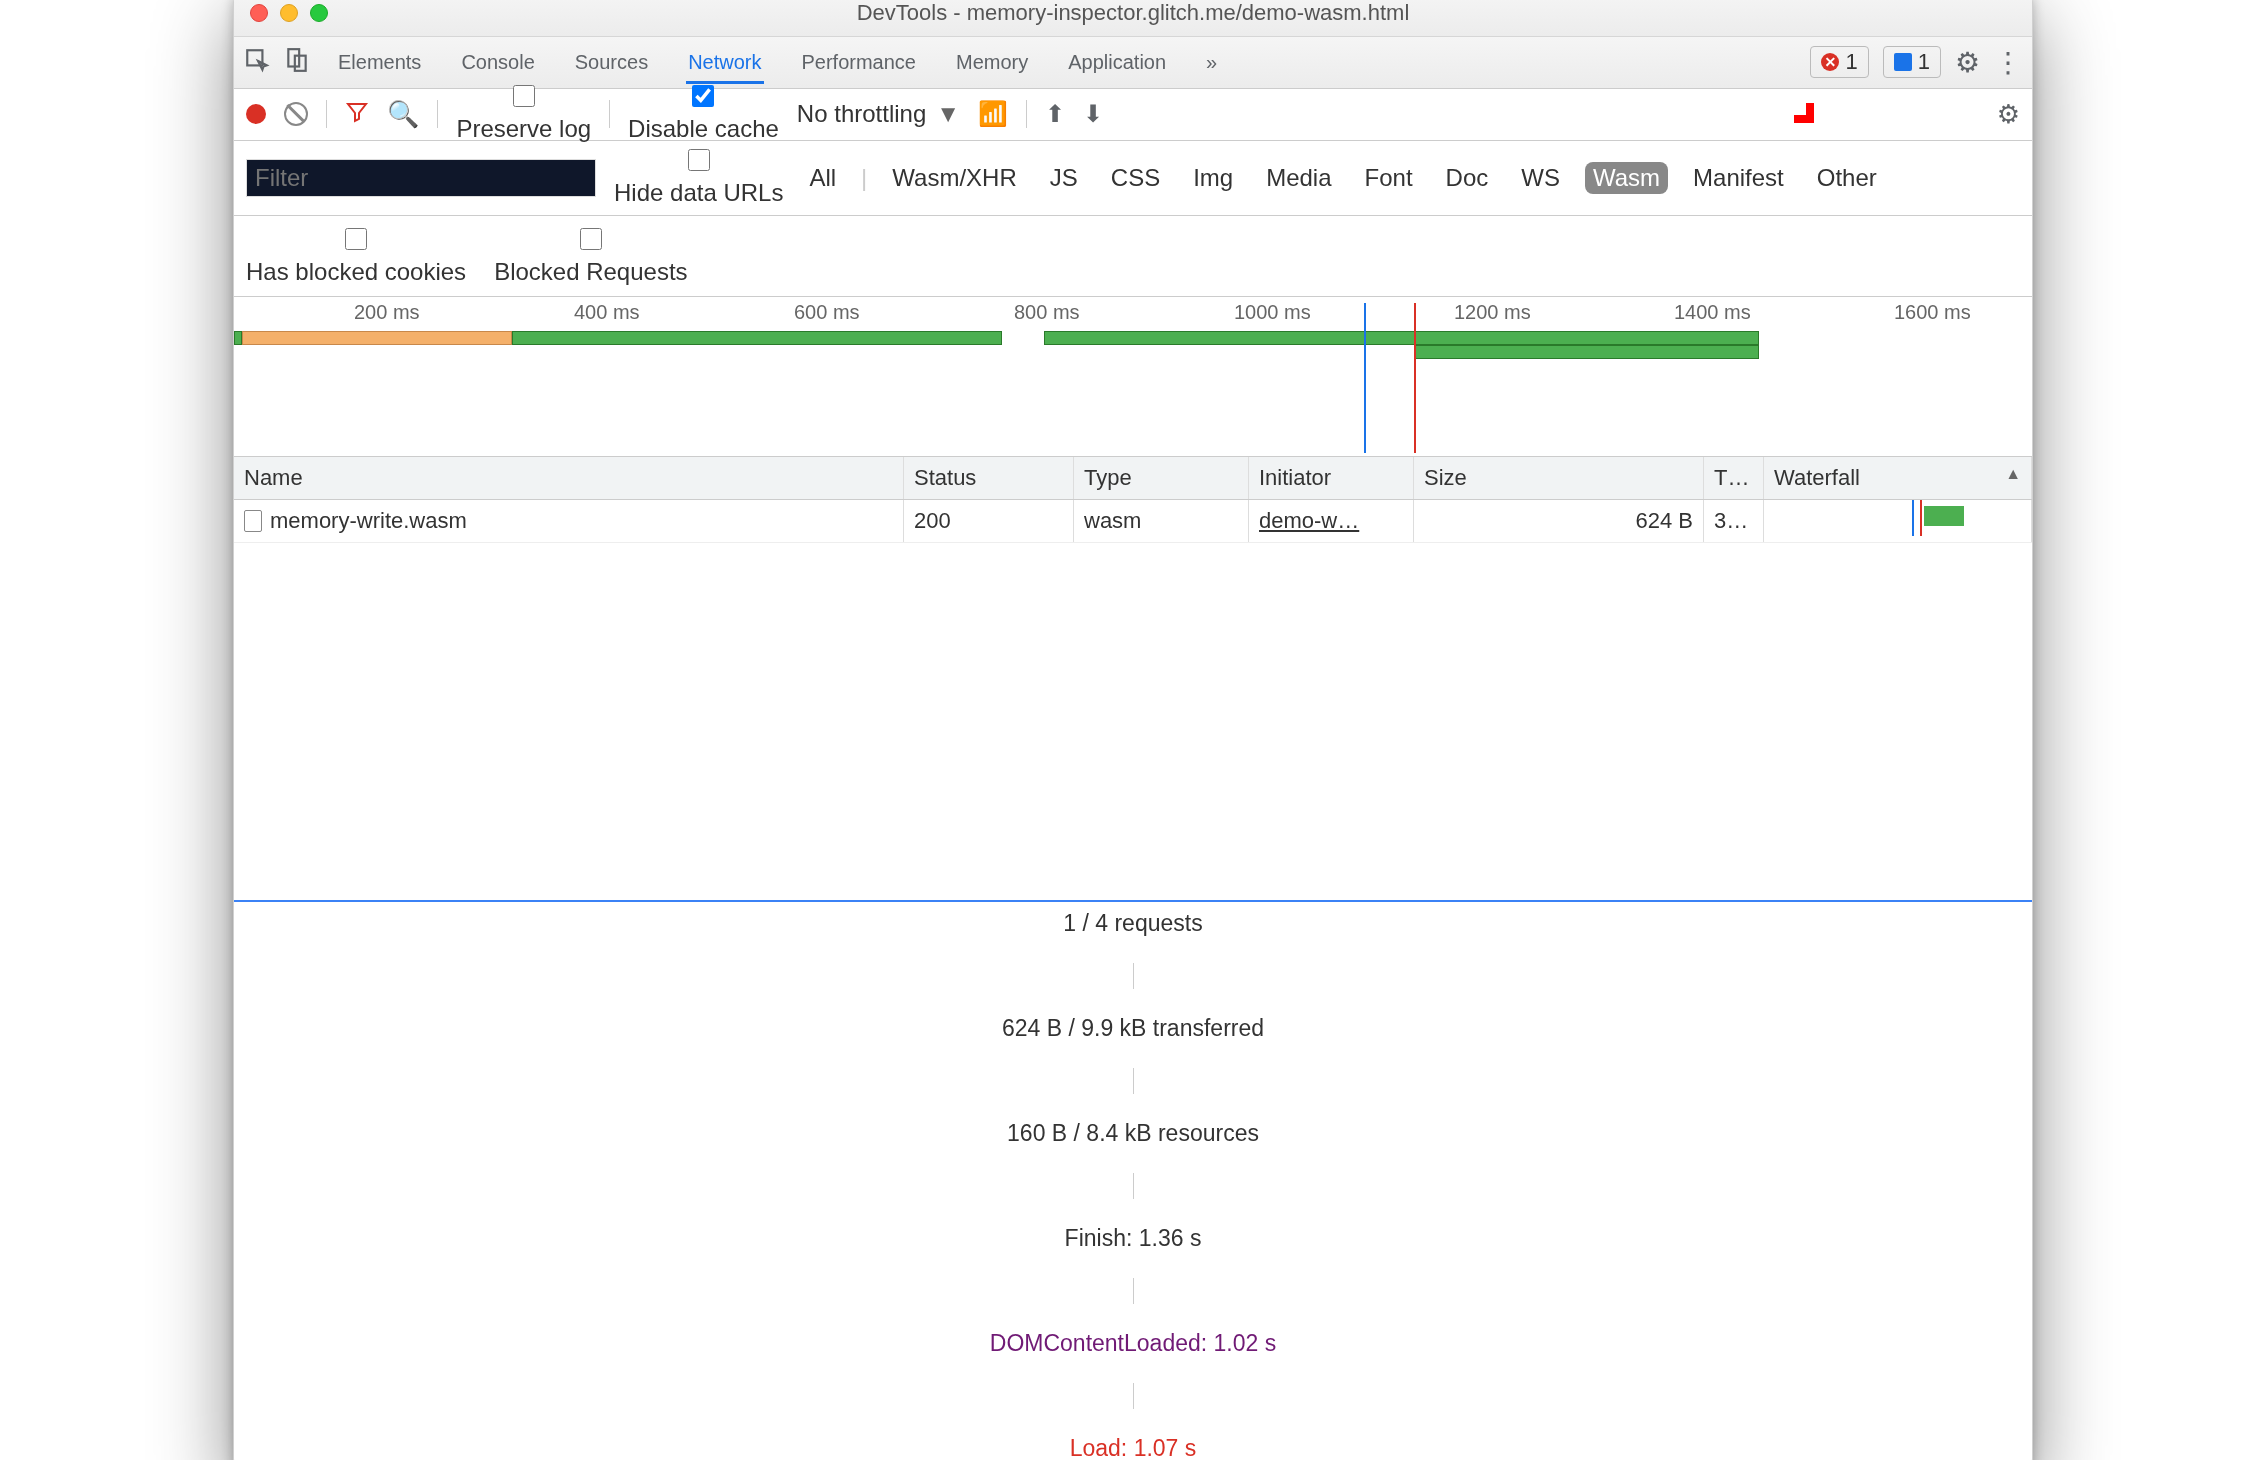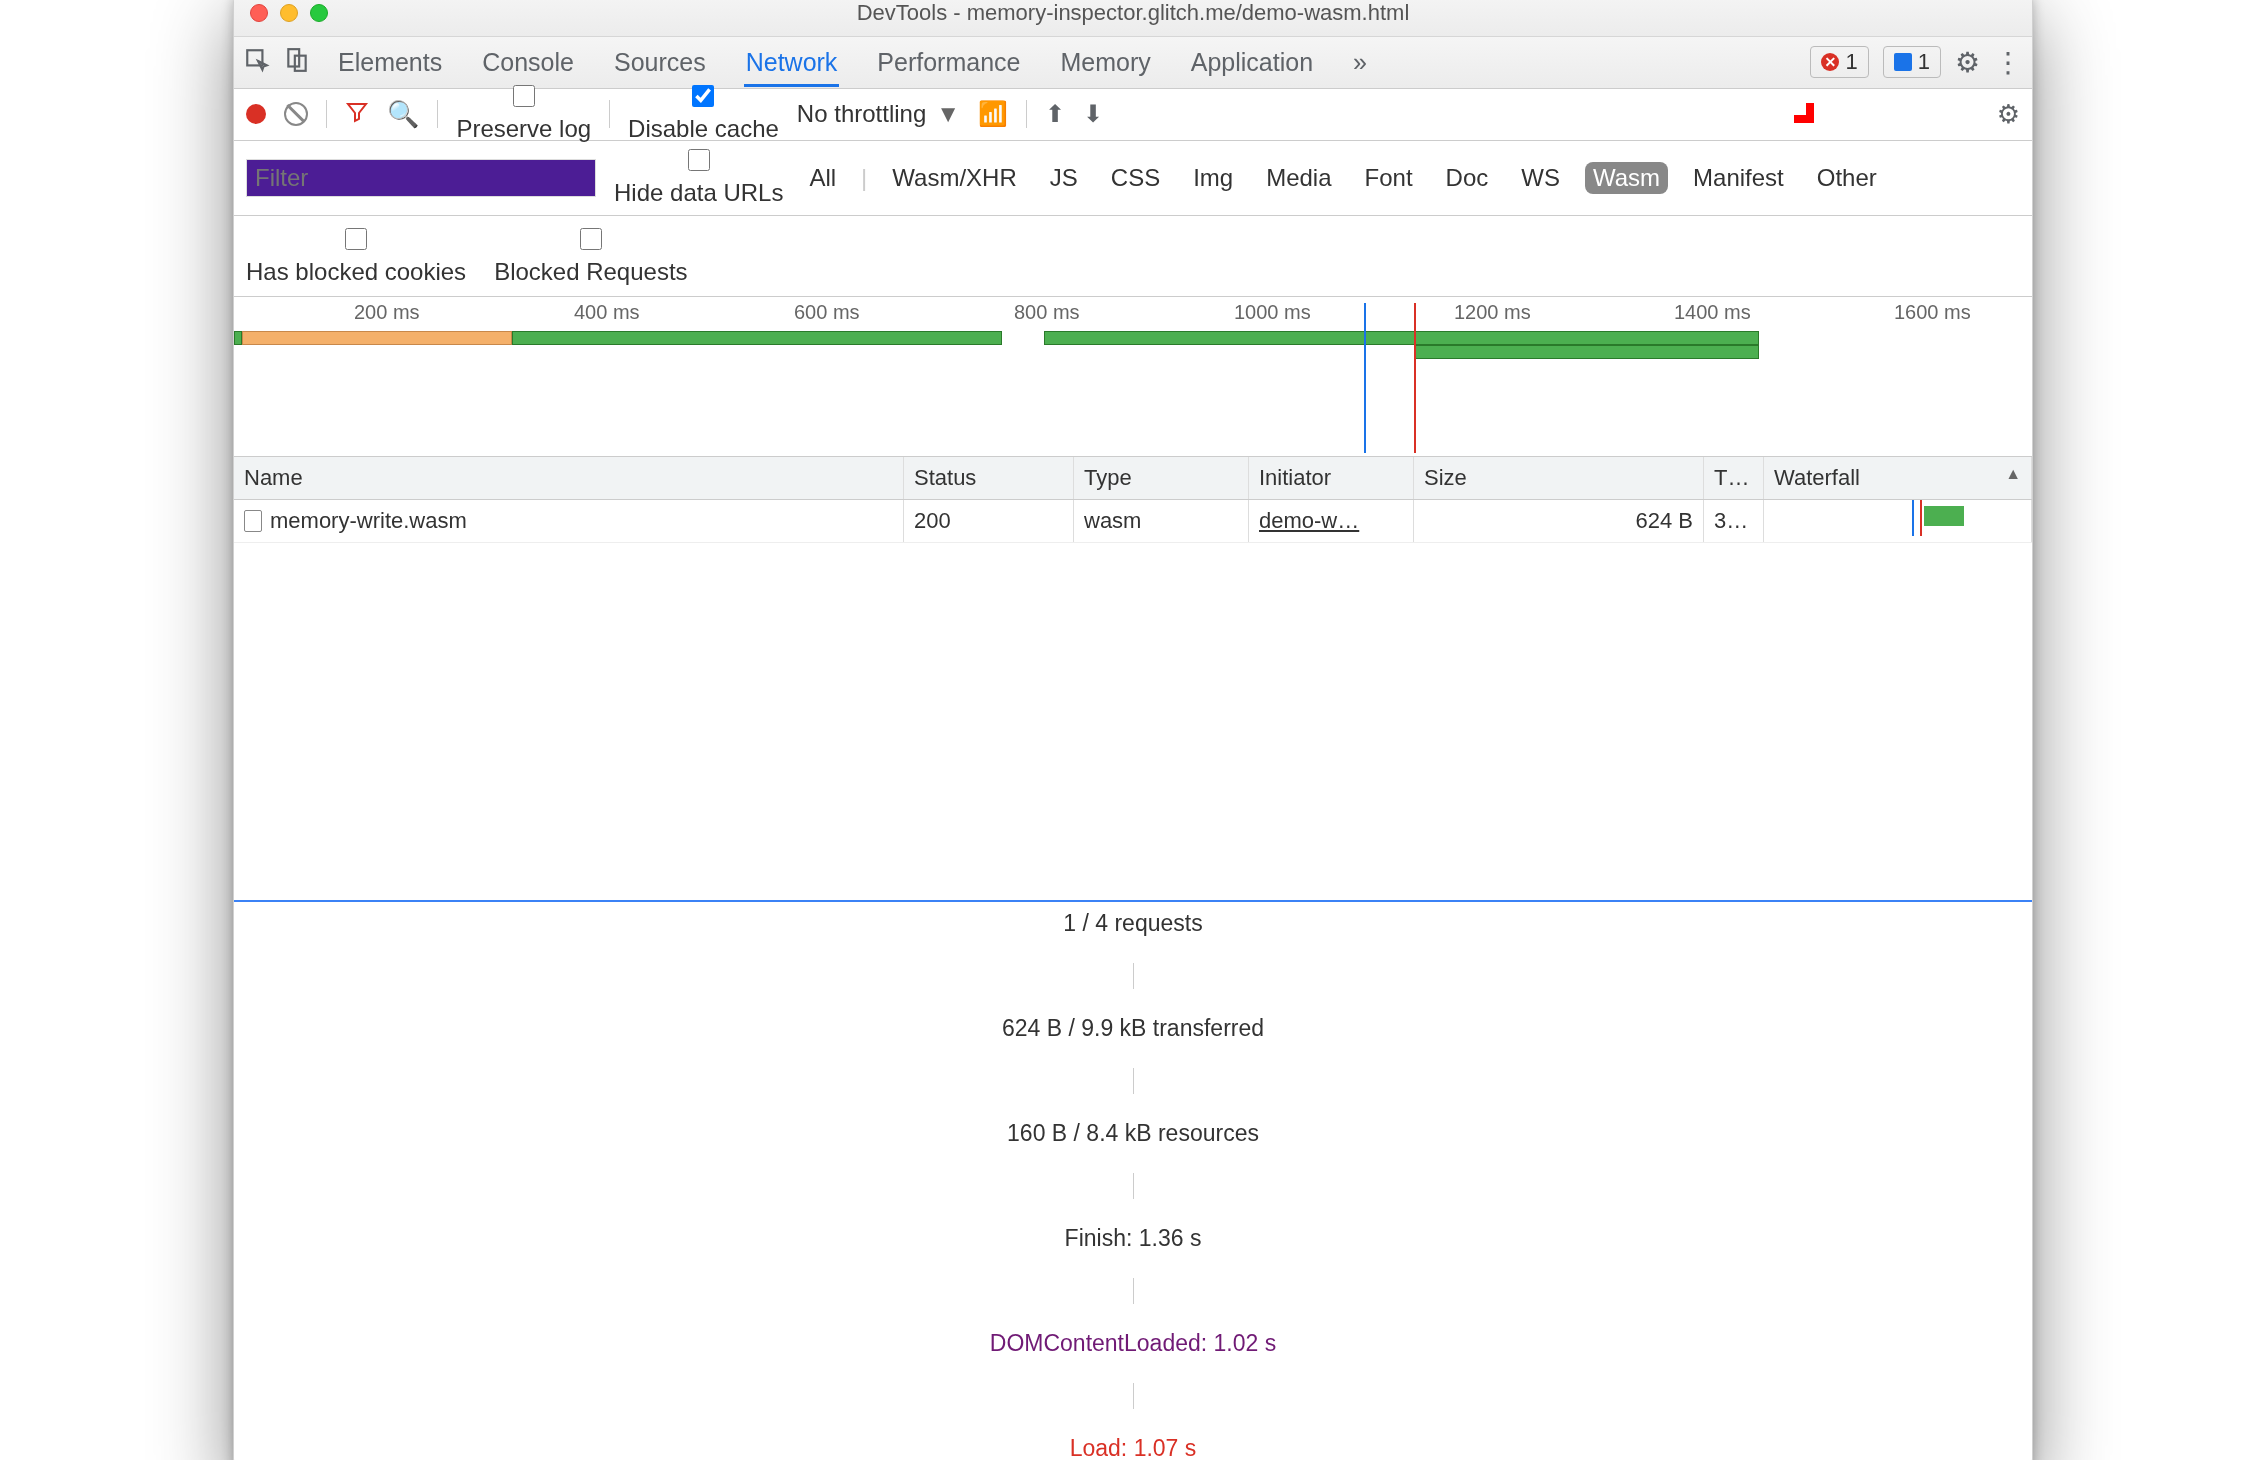--- a/index.html
+++ b/index.html
@@ -39,21 +39,21 @@
   display:flex;
   align-items:center;
   border-bottom: 1px solid #ccc;
   background: linear-gradient(#f5f5f5,#ececec);
   padding: 0 10px;
   gap: 4px;
 }
 .tabbar .tool-icons { display:flex; gap:14px; margin-right:22px; color:#5f6368; }
 .tabbar .tool-icons svg { width:26px; height:26px; }
 .tabbar .tabs { display:flex; gap:36px; align-items:center; }
-.tab { font-size:25px; color:#5f6368; padding: 10px 2px; cursor:pointer; }
+.tab { font-size:20px; color:#5f6368; padding: 10px 2px; cursor:pointer; }
 .tab.active { color:#1a73e8; border-bottom: 3px solid #1a73e8; padding-bottom:7px; }
 .tabbar .right { margin-left:auto; display:flex; align-items:center; gap:14px; }
 .badge { border:1.5px solid #bbb; border-radius:4px; padding:2px 10px; display:flex; align-items:center; gap:6px; font-size:22px; color:#333; }
 .badge .err { width:18px; height:18px; border-radius:50%; background:#d93025; display:flex; align-items:center; justify-content:center; color:#fff; font-size:14px; font-weight:bold; }
 .badge .msg { width:18px; height:18px; background:#1a73e8; border-radius:2px; }
 .toolbar2 {
   height:52px;
   display:flex;
   align-items:center;
   gap:18px;
@@ -70,21 +70,21 @@
 .chk input { width:22px; height:22px; }
 .throttle { display:flex; align-items:center; gap:10px; font-size:24px; color:#333; }
 .sep { width:1px; height:28px; background:#ccc; }
 .arrow-annotation {
   position:absolute; right:210px; top:-6px; color:#ff0000; font-size:44px; font-weight:bold;
 }
 .filterbar {
   display:flex; align-items:center; gap:18px; padding:8px 12px; border-bottom:1px solid #ccc; flex-wrap:wrap;
 }
 .filter-input {
-  width:350px; border:1px solid #ddd; background:#4c1d95; font-size:24px; padding:4px 8px; color:#888;
+  width:350px; border:1px solid #ddd; background:#0f172a; font-size:24px; padding:4px 8px; color:#888;
 }
 .ftypes { display:flex; gap:17px; align-items:center; font-size:24px; color:#333; }
 .ftype { padding:2px 8px; border-radius:8px; cursor:pointer; }
 .ftype.active { background:#888; color:#fff; }
 .filterbar2 { display:flex; gap:28px; padding:12px 12px 10px; border-bottom:1px solid #ccc; }
 .timeline {
   height:160px; border-bottom:1px solid #ccc; position:relative; overflow:hidden;
 }
 .timeline-ruler { height:30px; position:relative; font-size:20px; color:#666; }
 .tick { position:absolute; top:4px; }

